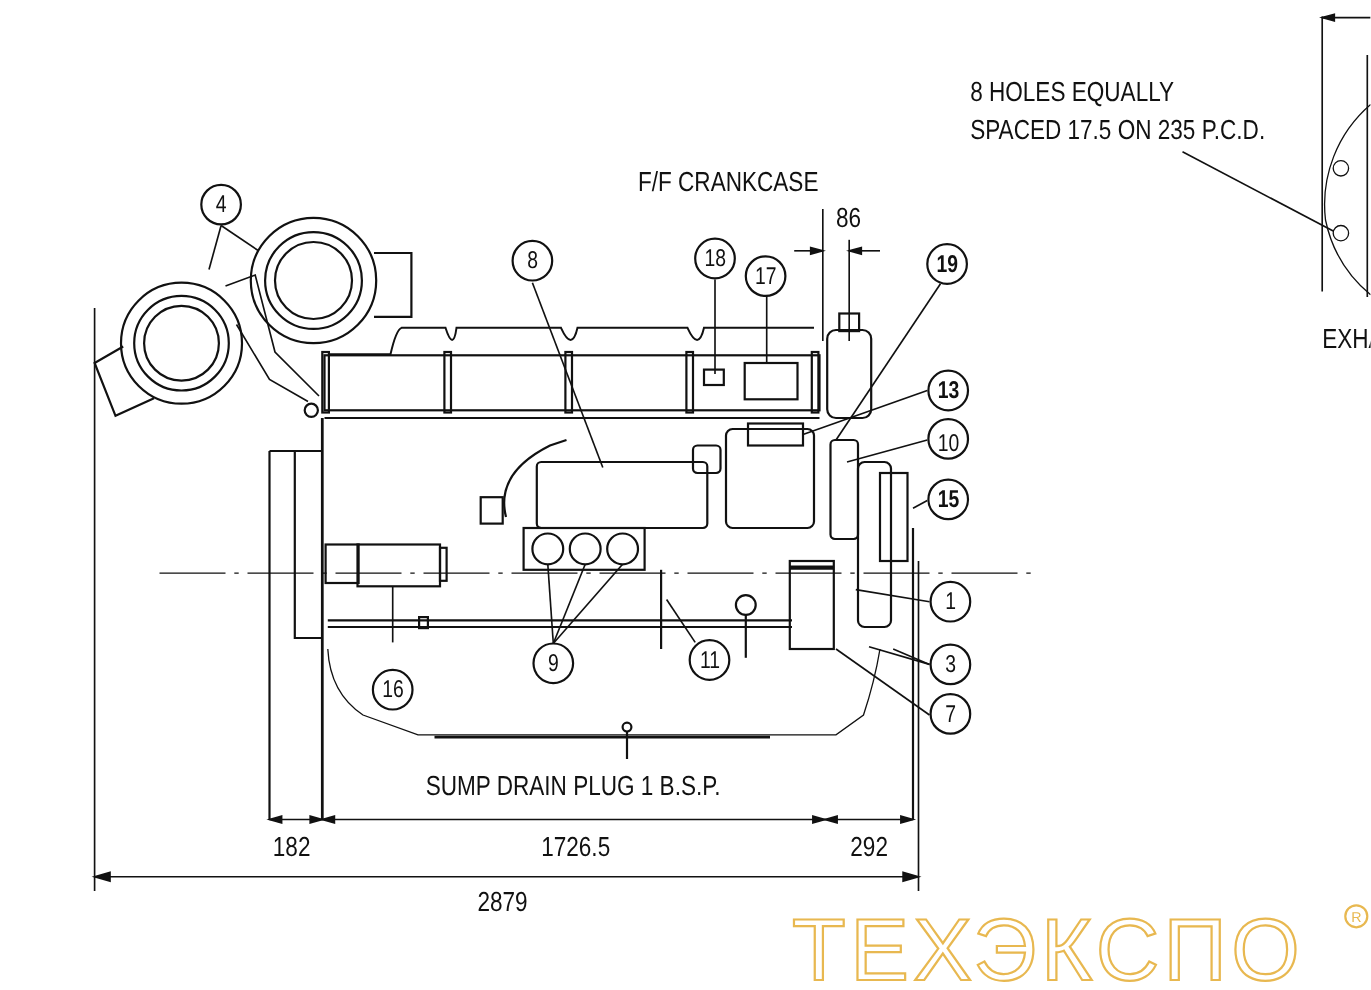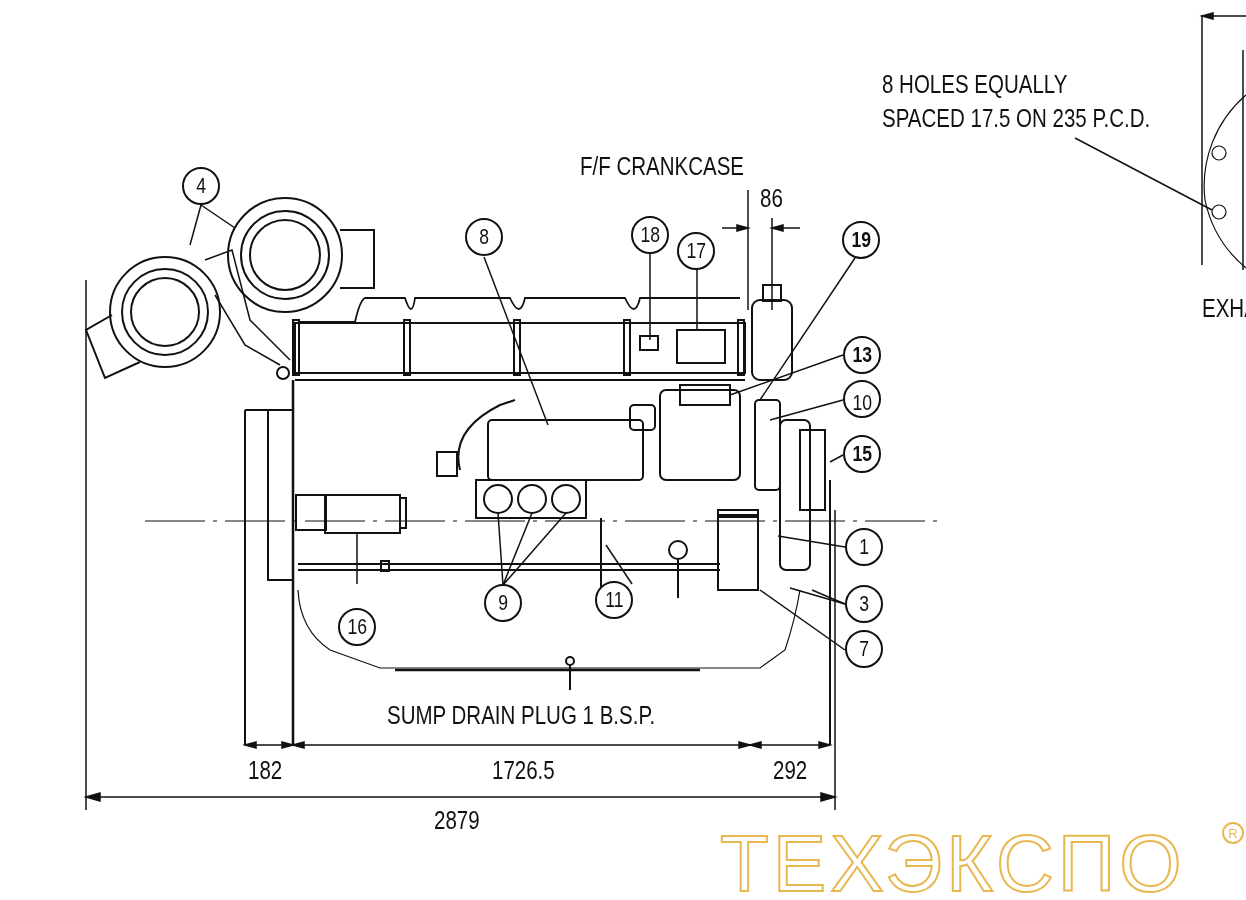--- a/index.html
+++ b/index.html
@@ -193,18 +193,18 @@
   </div>
 <div class="callout" style="left:845px; top:630px;">
     <span>7</span>
   </div>
 <div class="callout" style="left:338px; top:608px;">
     <span>16</span>
   </div>
 <div class="callout" style="left:484px; top:584px;">
     <span>9</span>
   </div>
-<div class="callout" style="left:595px; top:581px;">
+<div class="callout" style="left:626px; top:581px;">
     <span>11</span>
   </div>
 
 <div class="logo">ТЕХЭКСПО</div>
 <div class="logo-r">R</div>
 
 </body></html>

